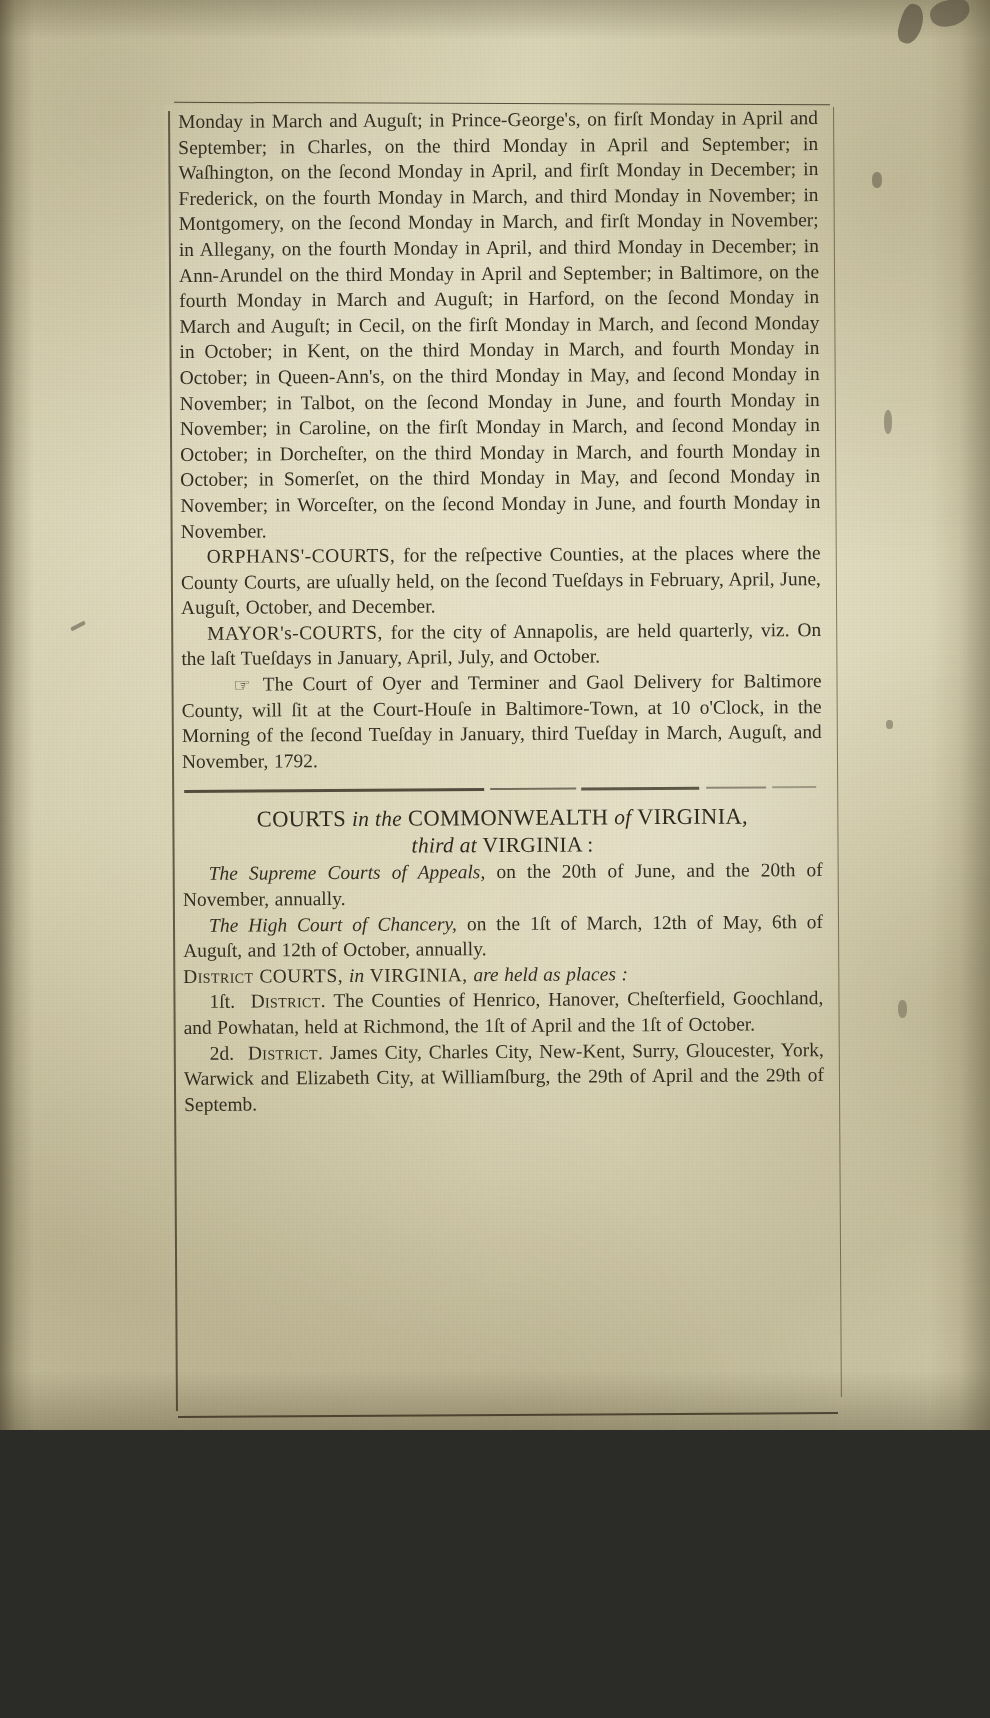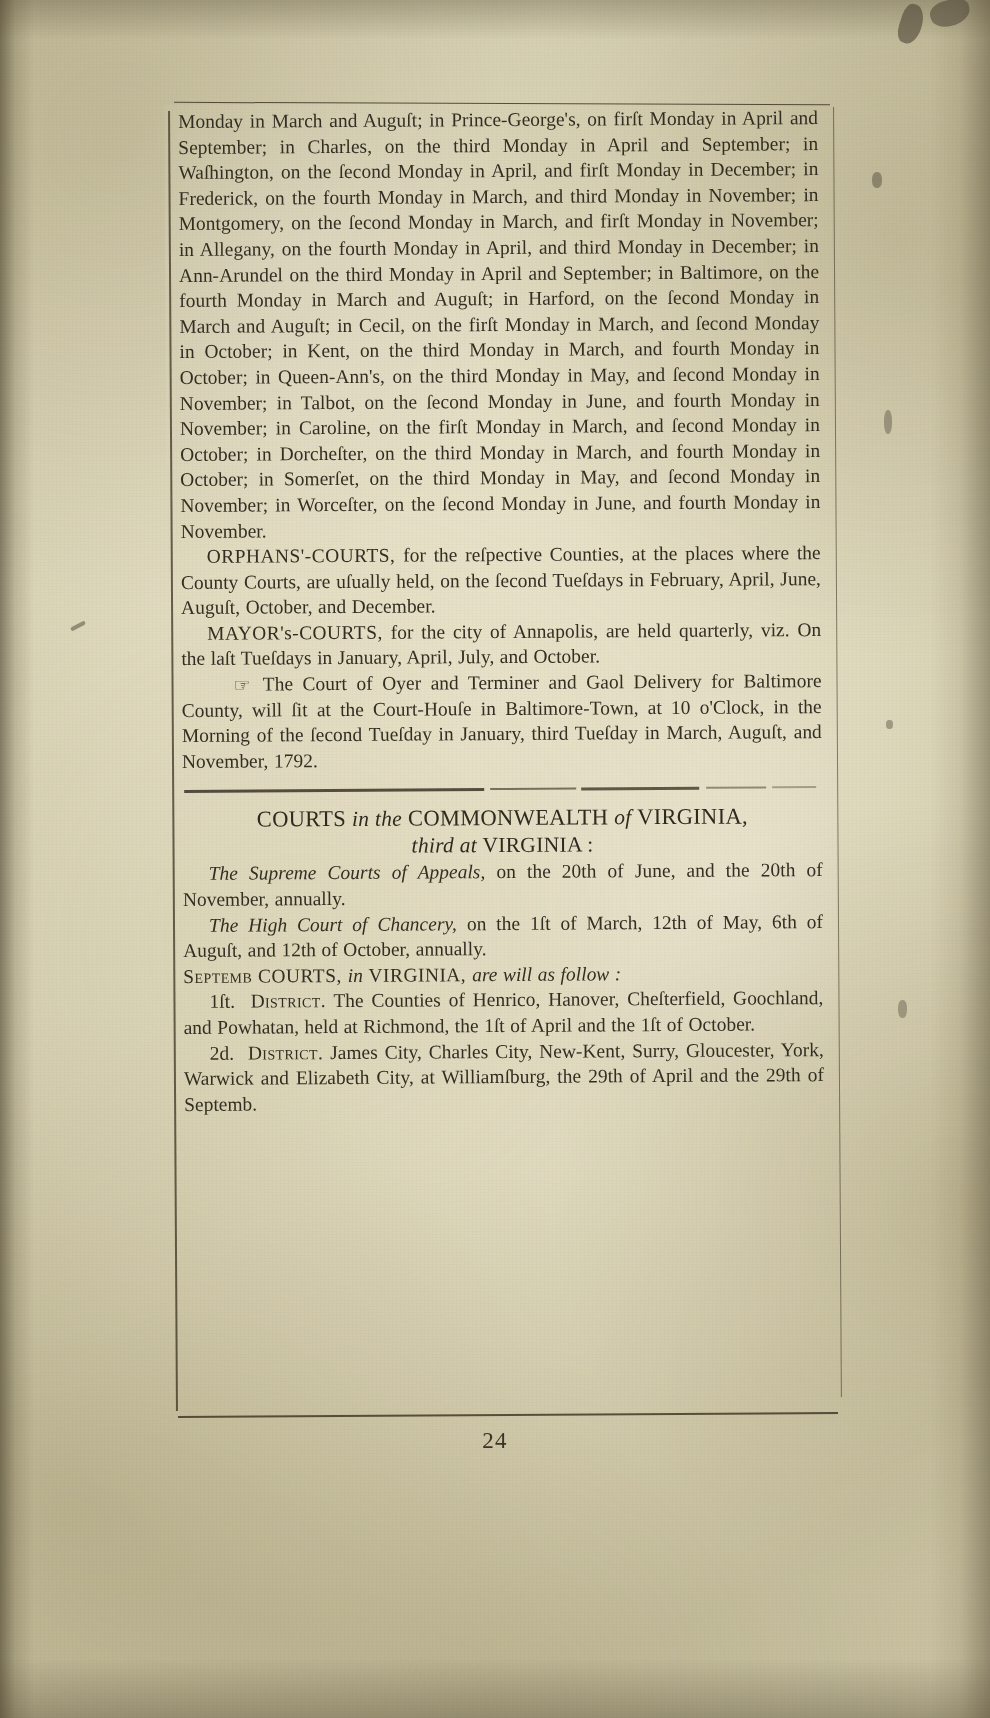--- a/index.html
+++ b/index.html
@@ -3,21 +3,21 @@
 <meta charset="utf-8">
 <style>
   html, body {
     margin: 0;
     padding: 0;
     background: #2b2b28;
   }
   #page {
     position: relative;
     width: 990px;
-    height: 1718px;
+    height: 1430px;
     overflow: hidden;
     background: #ded9c0;
     font-family: "Liberation Serif", "DejaVu Serif", serif;
   }
 
   
   #paper-base {
     position: absolute;
     inset: 0;
     background:
@@ -248,21 +248,21 @@
       </div>
 
       <div class="head-center"><span class="big">COURTS </span><span class="ital">in the</span><span class="big"> COMMONWEALTH </span><span class="ital">of</span><span class="big"> VIRGINIA,</span></div>
 
       <div class="head-center"><span class="ital">third at</span><span> VIRGINIA :</span></div>
 
       <p class="body-text indent"><span class="ital">The Supreme Courts of Appeals,</span><span> on the 20th of June, and the 20th of November, annually.</span></p>
 
       <p class="body-text indent"><span class="ital">The High Court of Chancery,</span><span> on the 1ſt of March, 12th of May, 6th of Auguſt, and 12th of October, annually.</span></p>
 
-      <p class="body-text"><span class="sc">Septemb</span><span class="caps"> COURTS, </span><span class="ital">in</span><span class="caps"> VIRGINIA, </span><span class="ital">are will as follow :</span></p>
+      <p class="body-text"><span class="sc">District</span><span class="caps"> COURTS, </span><span class="ital">in</span><span class="caps"> VIRGINIA, </span><span class="ital">are held as places :</span></p>
 
       <p class="body-text indent"><span>1ſt.</span>&nbsp; <span class="sc">District.</span><span> The Counties of Henrico, Hanover, Cheſterfield, Goochland, and Powhatan, held at Richmond, the 1ſt of April and the 1ſt of October.</span></p>
 
       <p class="body-text indent"><span>2d.</span>&nbsp; <span class="sc">District.</span><span> James City, Charles City, New-Kent, Surry, Gloucester, York, Warwick and Elizabeth City, at Williamſburg, the 29th of April and the 29th of Septemb.</span></p>
 
     </div>
 
     <div id="ink-fade"></div>
   </div>
 

